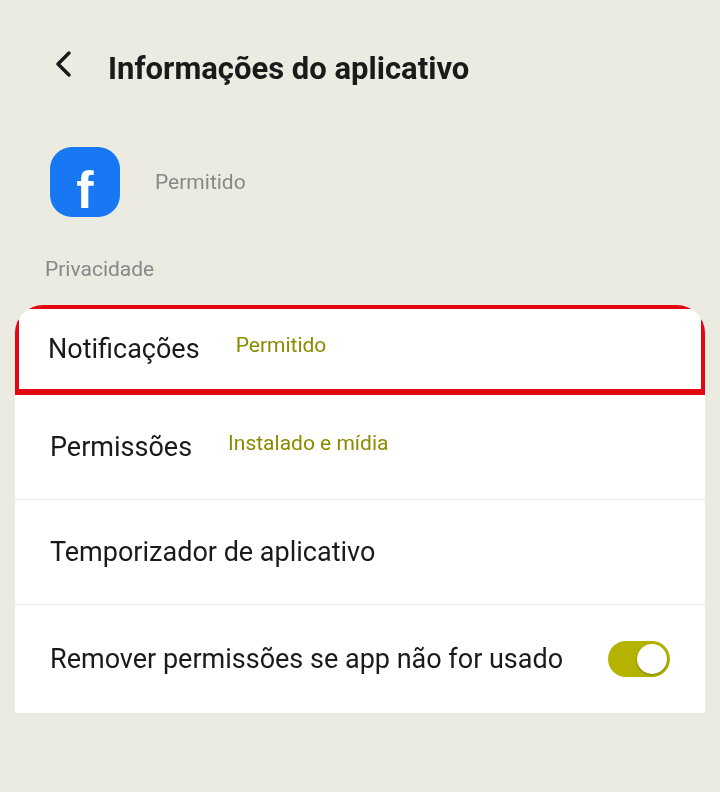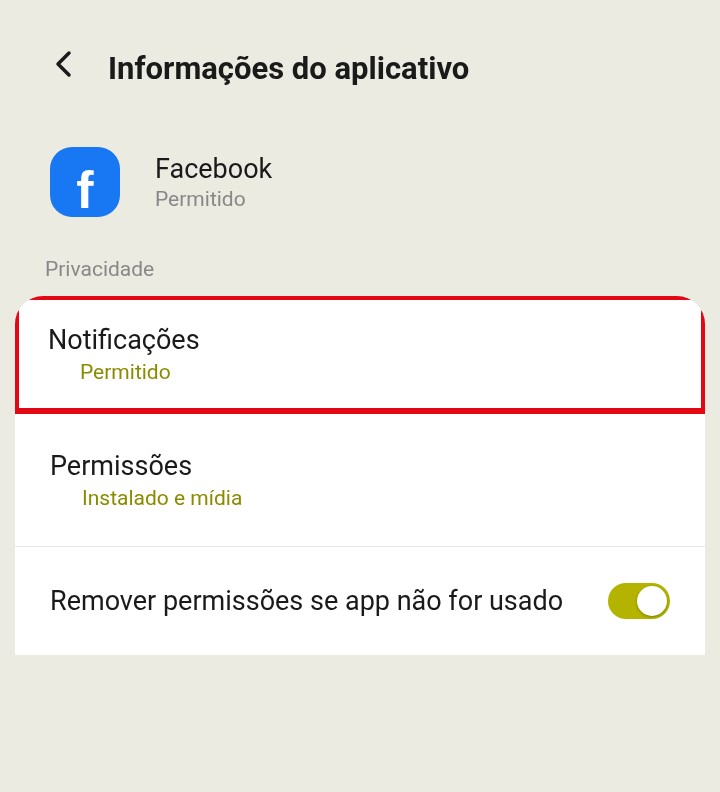--- a/index.html
+++ b/index.html
@@ -65,21 +65,21 @@
       font-weight: 400;
       color: #1a1a1a;
     }
     .app-status {
       font-size: 21px;
       color: #888;
     }
     .section-label {
       font-size: 21px;
       color: #888;
-      padding: 0 45px 15px 45px;
+      padding: 0 45px 24px 45px;
     }
     .card {
       background: white;
       border-radius: 28px 28px 0 0;
       margin: 0 15px;
       overflow: hidden;
     }
     .setting-item {
       padding: 36px 35px;
       border-bottom: 1px solid #e8e8e8;
@@ -90,21 +90,21 @@
     .setting-item:last-child {
       border-bottom: none;
     }
     .setting-item.highlighted {
       border: 6px solid #e30613;
       padding: 24px 29px;
       margin: -2px -2px 0 -2px;
     }
     .setting-content {
       display: flex;
-      flex-direction: column;
+      flex-direction: row;
       gap: 4px;
     }
     .setting-title {
       font-size: 27px;
       font-weight: 400;
       color: #1a1a1a;
     }
     .setting-subtitle {
       font-size: 21px;
       color: #8b8b00;
@@ -139,21 +139,20 @@
     </svg>
   </div>
   <h1 class="page-title">Informações do aplicativo</h1>
 </div>
 
 <div class="app-info">
   <div class="app-icon">
     <span class="app-icon-letter">f</span>
   </div>
   <div class="app-details">
-    <span class="app-name">Facebook</span>
     <span class="app-status">Permitido</span>
   </div>
 </div>
 
 <div class="section-label">Privacidade</div>
 
 <div class="card">
   <div class="setting-item highlighted">
     <div class="setting-content">
       <span class="setting-title">Notificações</span>
@@ -161,20 +160,25 @@
     </div>
   </div>
 
   <div class="setting-item">
     <div class="setting-content">
       <span class="setting-title">Permissões</span>
       <span class="setting-subtitle">Instalado e mídia</span>
     </div>
   </div>
 
+  <div class="setting-item">
+    <div class="setting-content">
+      <span class="setting-title">Temporizador de aplicativo</span>
+    </div>
+  </div>
 
   <div class="setting-item">
     <div class="setting-content">
       <span class="setting-title">Remover permissões se app não for usado</span>
     </div>
     <div class="toggle">
       <div class="toggle-knob"></div>
     </div>
   </div>
 </div>

